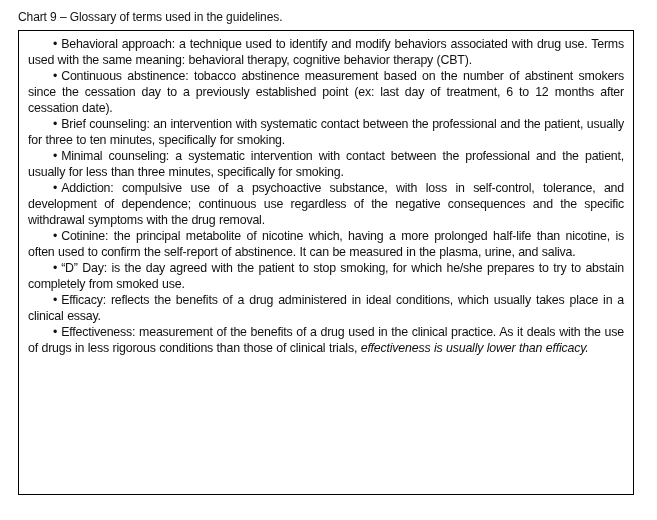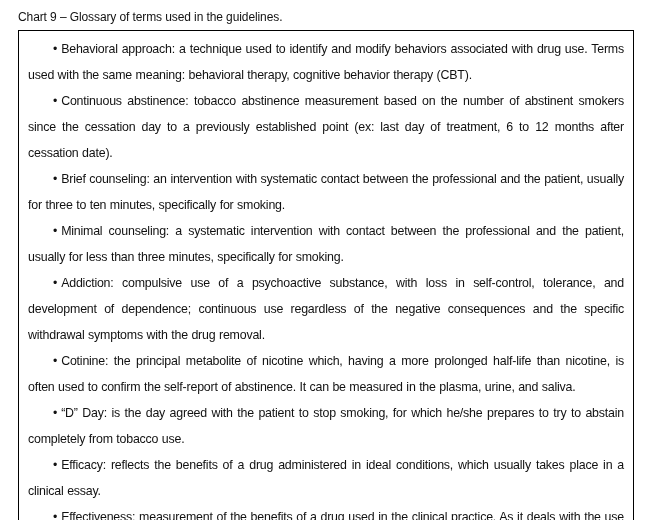--- a/index.html
+++ b/index.html
@@ -30,21 +30,21 @@
     width: 616px;
     min-height: 465px;
     border: 1.5px solid #000000;
     padding: 5px 9px 4px 9px;
   }
   .glossary-item {
     margin: 0;
     text-align: justify;
     text-indent: 25px;
     font-size: 12.4px;
-    line-height: 26px;
+    line-height: 16px;
     letter-spacing: -0.2px;
     word-spacing: 0.3px;
   }
   .glossary-item .bullet {
     display: inline;
     padding-right: 4px;
   }
   .glossary-item i {
   }
 </style>
@@ -58,17 +58,17 @@
 
 <div class="glossary-box">
   <div>
 
   <p class="glossary-item"><span class="bullet">•</span><span>Behavioral approach</span><span>: a technique used to identify and modify behaviors associated with drug use. Terms used with the same meaning: behavioral therapy, cognitive behavior therapy (CBT).</span> <i></i></p>
       <p class="glossary-item"><span class="bullet">•</span><span>Continuous abstinence</span><span>: tobacco abstinence measurement based on the number of abstinent smokers since the cessation day to a previously established point (ex: last day of treatment, 6 to 12 months after cessation date).</span> <i></i></p>
       <p class="glossary-item"><span class="bullet">•</span><span>Brief counseling</span><span>: an intervention with systematic contact between the professional and the patient, usually for three to ten minutes, specifically for smoking.</span> <i></i></p>
       <p class="glossary-item"><span class="bullet">•</span><span>Minimal counseling</span><span>: a systematic intervention with contact between the professional and the patient, usually for less than three minutes, specifically for smoking.</span> <i></i></p>
       <p class="glossary-item"><span class="bullet">•</span><span>Addiction</span><span>: compulsive use of a psychoactive substance, with loss in self-control, tolerance, and development of dependence; continuous use regardless of the negative consequences and the specific withdrawal symptoms with the drug removal.</span> <i></i></p>
       <p class="glossary-item"><span class="bullet">•</span><span>Cotinine</span><span>: the principal metabolite of nicotine which, having a more prolonged half-life than nicotine, is often used to confirm the self-report of abstinence. It can be measured in the plasma, urine, and saliva.</span> <i></i></p>
-      <p class="glossary-item"><span class="bullet">•</span><span>“D” Day</span><span>: is the day agreed with the patient to stop smoking, for which he/she prepares to try to abstain completely from tobacco use.</span> <i></i></p>
+      <p class="glossary-item"><span class="bullet">•</span><span>“D” Day</span><span>: is the day agreed with the patient to stop smoking, for which he/she prepares to try to abstain completely from smoked use.</span> <i></i></p>
       <p class="glossary-item"><span class="bullet">•</span><span>Efficacy</span><span>: reflects the benefits of a drug administered in ideal conditions, which usually takes place in a clinical essay.</span> <i></i></p>
       <p class="glossary-item"><span class="bullet">•</span><span>Effectiveness</span><span>: measurement of the benefits of a drug used in the clinical practice. As it deals with the use of drugs in less rigorous conditions than those of clinical trials,</span> <i>effectiveness is usually lower than efficacy.</i></p>
     </div>
 </div>
 
 </body></html>

